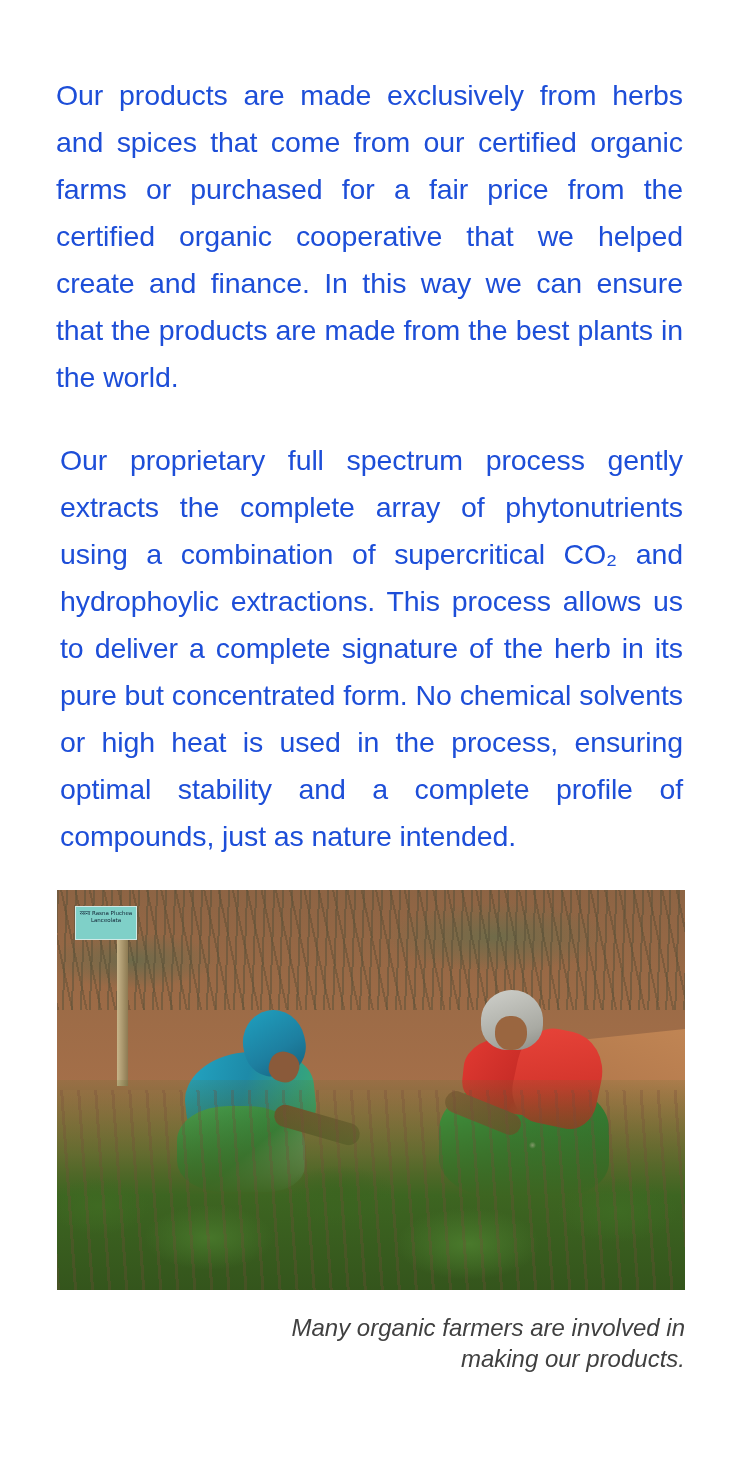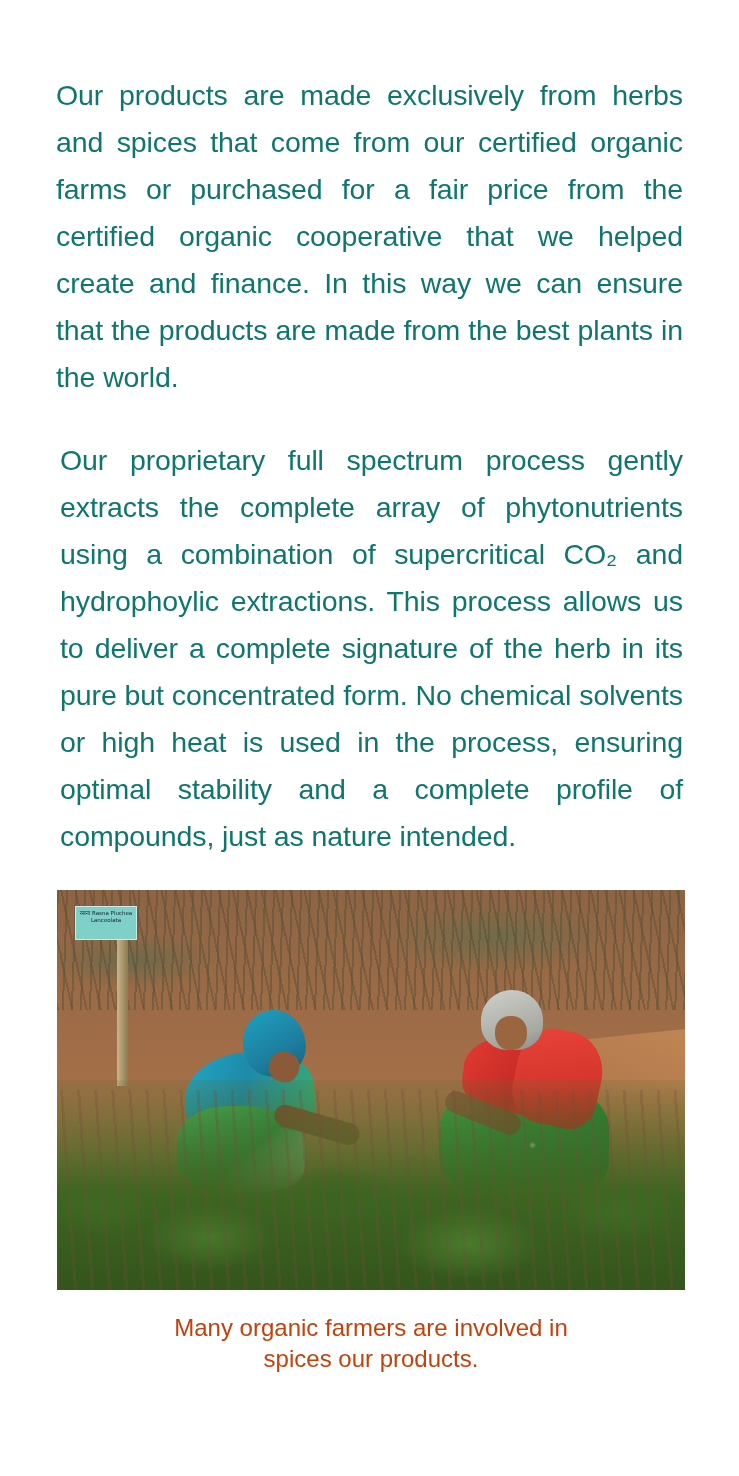--- a/index.html
+++ b/index.html
@@ -19,21 +19,21 @@
     width: 739px;
     height: 1476px;
     box-sizing: border-box;
     padding: 72px 56px 0 56px;
   }
   .body-text {
     font-size: 28.5px;
     line-height: 47px;
     text-align: justify;
     text-justify: inter-word;
-    color: #0f766e;
+    color: #1d4ed8;
     letter-spacing: -0.1px;
   }
   .body-text.p1 {
     margin: 0 0 36px 0;
   }
   .body-text.p2 {
     margin: 0 0 30px 4px;
   }
   .figure {
     margin: 0;
@@ -177,24 +177,25 @@
     border-radius: 40% 44% 30% 36%;
     transform: rotate(12deg);
   }
   .w-right .arm {
     position: absolute; left: 14px; top: 112px; width: 80px; height: 22px;
     background: linear-gradient(90deg, #8d5c3a, #7a4e30);
     border-radius: 12px; transform: rotate(22deg);
   }
   .caption {
     margin: 22px 0 0 0;
-    text-align: center;
+    text-align: right;
     font-size: 24px;
     line-height: 31px;
-    color: #c2410c;
+    color: #404040;
+    font-style: italic;
   }
 </style>
 </head>
 <body>
 
 <div class="page">
 
   <p class="body-text p1">Our products are made exclusively from herbs and spices that come from our certified organic farms or purchased for a fair price from the certified organic cooperative that we helped create and finance. In this way we can ensure that the products are made from the best plants in the world.</p>
 
   <p class="body-text p2">Our proprietary full spectrum process gently extracts the complete array of phytonutrients using a combination of supercritical CO₂ and hydrophoylic extractions. This process allows us to deliver a complete signature of the herb in its pure but concentrated form. No chemical solvents or high heat is used in the process, ensuring optimal stability and a complete profile of compounds, just as nature intended.</p>
@@ -226,17 +227,17 @@
         <div class="face"></div>
         <div class="arm"></div>
       </div>
 
       <div class="foliage"></div>
       <div class="tulsi-spikes"></div>
     </div>
 
     <figcaption class="caption">
       <span>Many organic farmers are involved in</span><br>
-      <span>spices our products.</span>
+      <span>making our products.</span>
     </figcaption>
   </figure>
 
 </div>
 
 </body></html>

